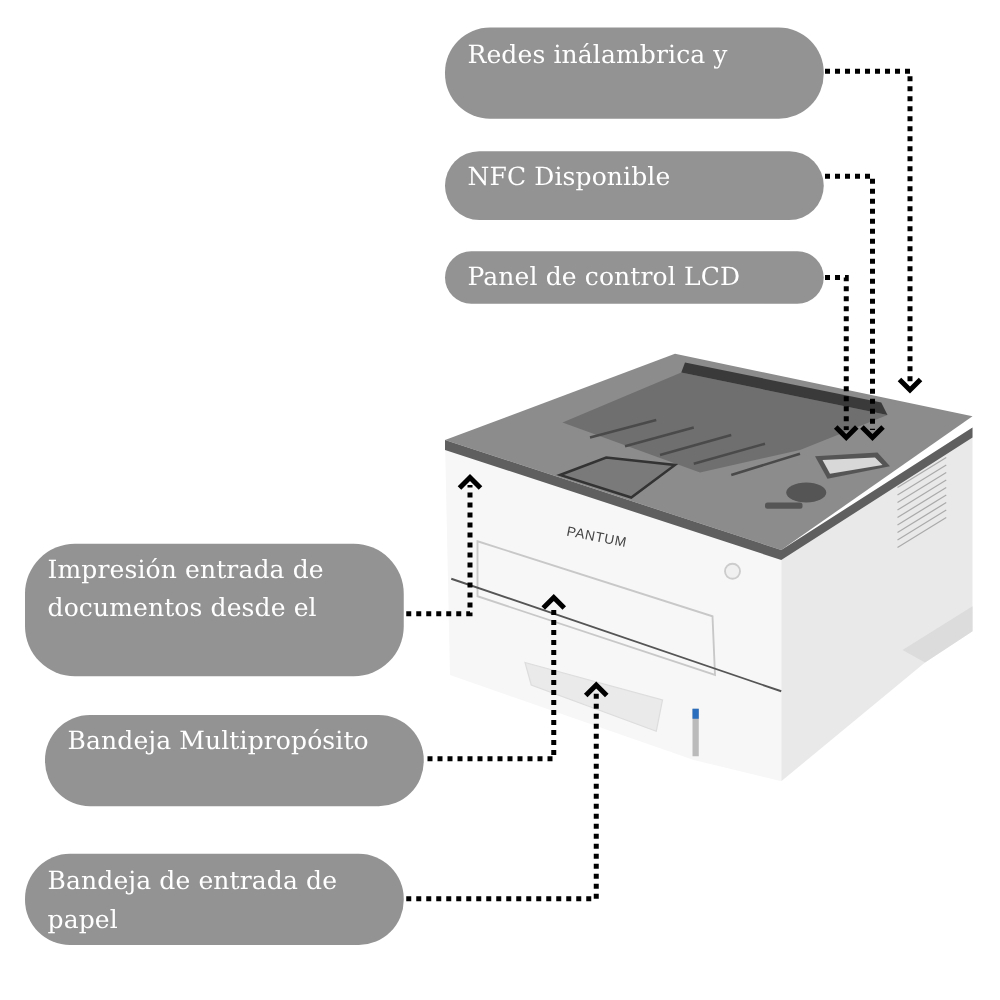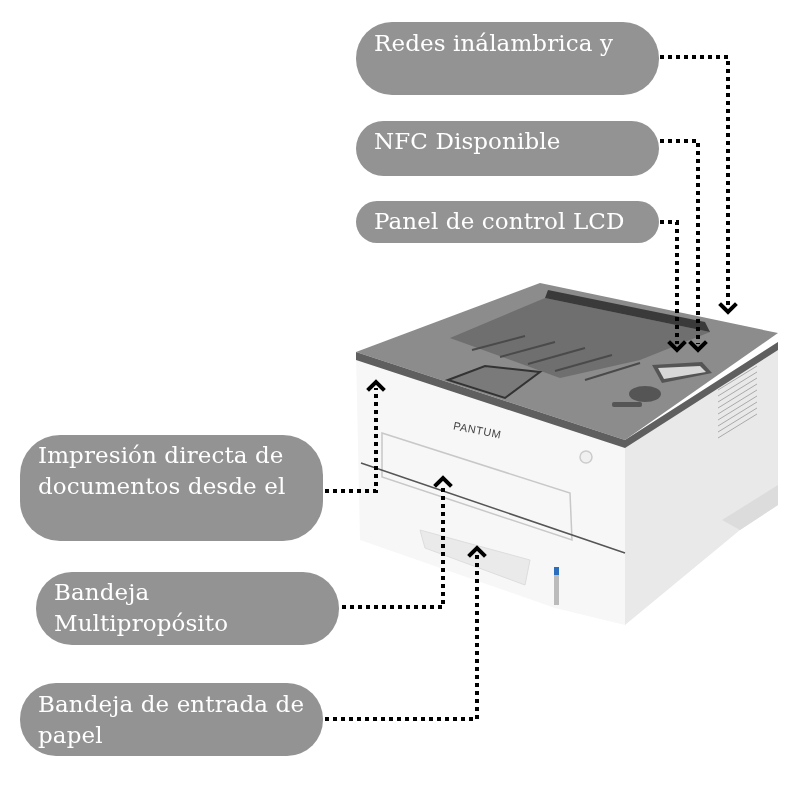--- a/index.html
+++ b/index.html
@@ -1,20 +1,20 @@
 <!DOCTYPE html>
 <html><head>
   <meta charset="utf-8">
   <style>
     html, body { margin:0; padding:0; background:#ffffff; }
     body { width:800px; height:800px; position:relative; overflow:hidden;
            font-family:"DejaVu Serif","Liberation Serif",serif; }
     .pill { position:absolute; background:#939393; color:#ffffff;
             border-radius:36px; box-sizing:border-box;
-            padding:6px 18px; font-size:23px; line-height:31px;
+            padding:6px 18px; font-size:20px; line-height:31px;
             font-weight:300; letter-spacing:0.1px; }
     .pill b { font-weight:bold; }
     svg.layer { position:absolute; left:0; top:0; }
   </style>
 </head>
 <body>
 
 <svg class="layer" width="800" height="800" viewBox="0 0 800 800">
 
   <polygon points="625,440 778,342 778,505 740,530 625,625" fill="#e9e9e9"></polygon>
@@ -96,21 +96,21 @@
 
 <div class="pill" style="left:356px;top:121px;width:303px;height:55px;padding-top:5px;">
   <div>NFC Disponible</div>
 </div>
 
 <div class="pill" style="left:356px;top:201px;width:303px;height:42px;padding-top:5px;">
   <div>Panel de control LCD</div>
 </div>
 
 <div class="pill" style="left:20px;top:435px;width:303px;height:106px;border-radius:40px;padding-top:5px;">
-  <div>Impresión directa de</div>
+  <div>Impresión entrada de</div>
   <div>documentos desde el</div>
 </div>
 
 <div class="pill" style="left:36px;top:572px;width:303px;height:73px;padding-top:5px;">
   <div>Bandeja Multipropósito</div>
 </div>
 
 <div class="pill" style="left:20px;top:683px;width:303px;height:73px;">
   <div>Bandeja de entrada de</div>
   <div>papel</div>

